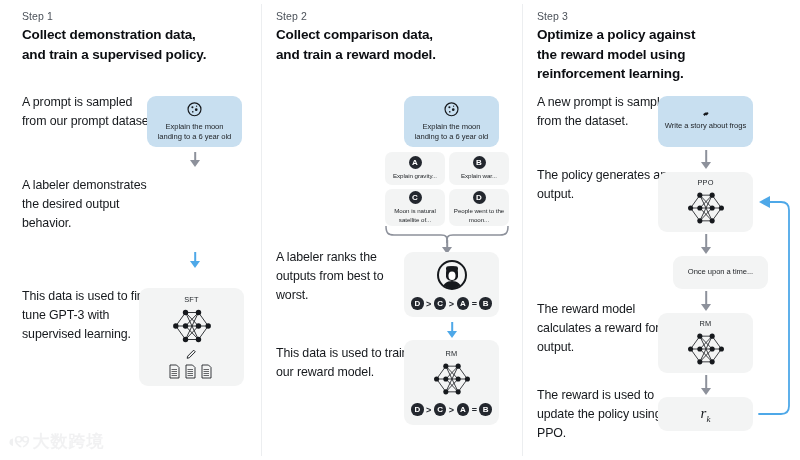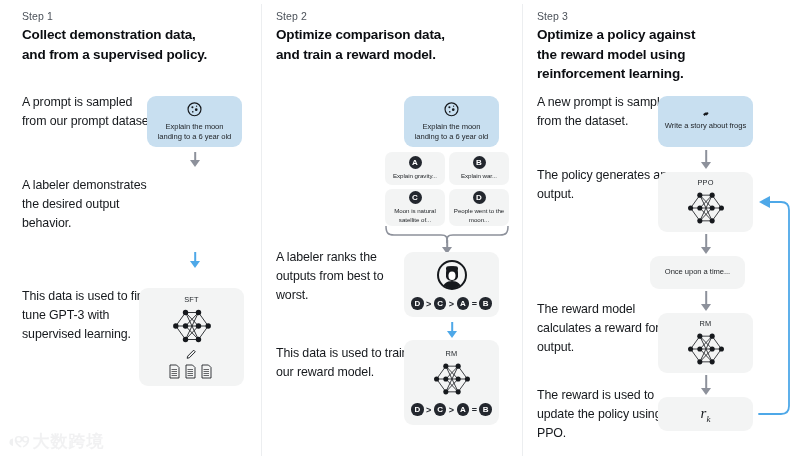--- a/index.html
+++ b/index.html
@@ -106,21 +106,21 @@
 <body>
 
 <div class="board">
 
   <div class="divider d1"></div>
   <div class="divider d2"></div>
 
   <div class="col col1">
     <div class="step-label">Step 1</div>
     <div class="step-title" style="white-space:pre-line;">Collect demonstration data,
-and from a supervised policy.</div>
+and train a supervised policy.</div>
 
     <div class="body-text" style="top:93px;">A prompt is sampled from our prompt dataset.</div>
     <div class="body-text" style="top:176px;">A labeler demonstrates the desired output behavior.</div>
     <div class="body-text" style="top:287px;">This data is used to fine-tune GPT-3 with supervised learning.</div>
 
     <div class="card card-blue" style="left:147px;top:96px;width:95px;height:51px;justify-content:center;padding:5px 6px;">
       <svg class="nn" width="17" height="17" viewBox="0 0 24 24">
         <circle cx="12" cy="12" r="9.3" fill="none" stroke="#16191d" stroke-width="1.7"></circle>
         <circle cx="9" cy="9" r="1.5" fill="#16191d"></circle>
         <circle cx="14.5" cy="12.5" r="1.9" fill="#16191d"></circle>
@@ -194,21 +194,21 @@
             <line x1="71" y1="15" x2="82" y2="15"></line>
             <line x1="71" y1="19" x2="82" y2="19"></line>
             <line x1="71" y1="23" x2="82" y2="23"></line>
         </g>
       </svg>
     </div>
   </div>
 
   <div class="col col2">
     <div class="step-label" style="left:14px;">Step 2</div>
-    <div class="step-title" style="left:14px;white-space:pre-line;">Optimize comparison data,
+    <div class="step-title" style="left:14px;white-space:pre-line;">Collect comparison data,
 and train a reward model.</div>
 
     <div class="body-text" style="top:248px;">A labeler ranks the outputs from best to worst.</div>
     <div class="body-text" style="top:344px;">This data is used to train our reward model.</div>
 
     <div class="card card-blue" style="left:142px;top:96px;width:95px;height:51px;justify-content:center;padding:5px 6px;">
       <svg width="17" height="17" viewBox="0 0 24 24">
         <circle cx="12" cy="12" r="9.3" fill="none" stroke="#16191d" stroke-width="1.7"></circle>
         <circle cx="9" cy="9" r="1.5" fill="#16191d"></circle>
         <circle cx="14.5" cy="12.5" r="1.9" fill="#16191d"></circle>
@@ -371,21 +371,21 @@
           <circle cx="80" cy="37" r="5"></circle>
         </g>
       </svg>
     </div>
 
     <div class="arrow" style="left:163px;top:234px;width:40px;height:22px;">
       <div class="shaft" style="height:14px;"></div>
       <div class="head" style="top:13px;"></div>
     </div>
 
-    <div class="card card-gray" style="left:127px;top:256px;width:95px;height:33px;justify-content:center;">
+    <div class="card card-gray" style="left:150px;top:256px;width:95px;height:33px;justify-content:center;">
       <div class="card-cap">Once upon a time...</div>
     </div>
 
     <div class="arrow" style="left:163px;top:291px;width:40px;height:22px;">
       <div class="shaft" style="height:14px;"></div>
       <div class="head" style="top:13px;"></div>
     </div>
 
     <div class="card card-gray" style="left:135px;top:313px;width:95px;height:60px;justify-content:center;padding:5px;">
       <div class="card-tag">RM</div>

